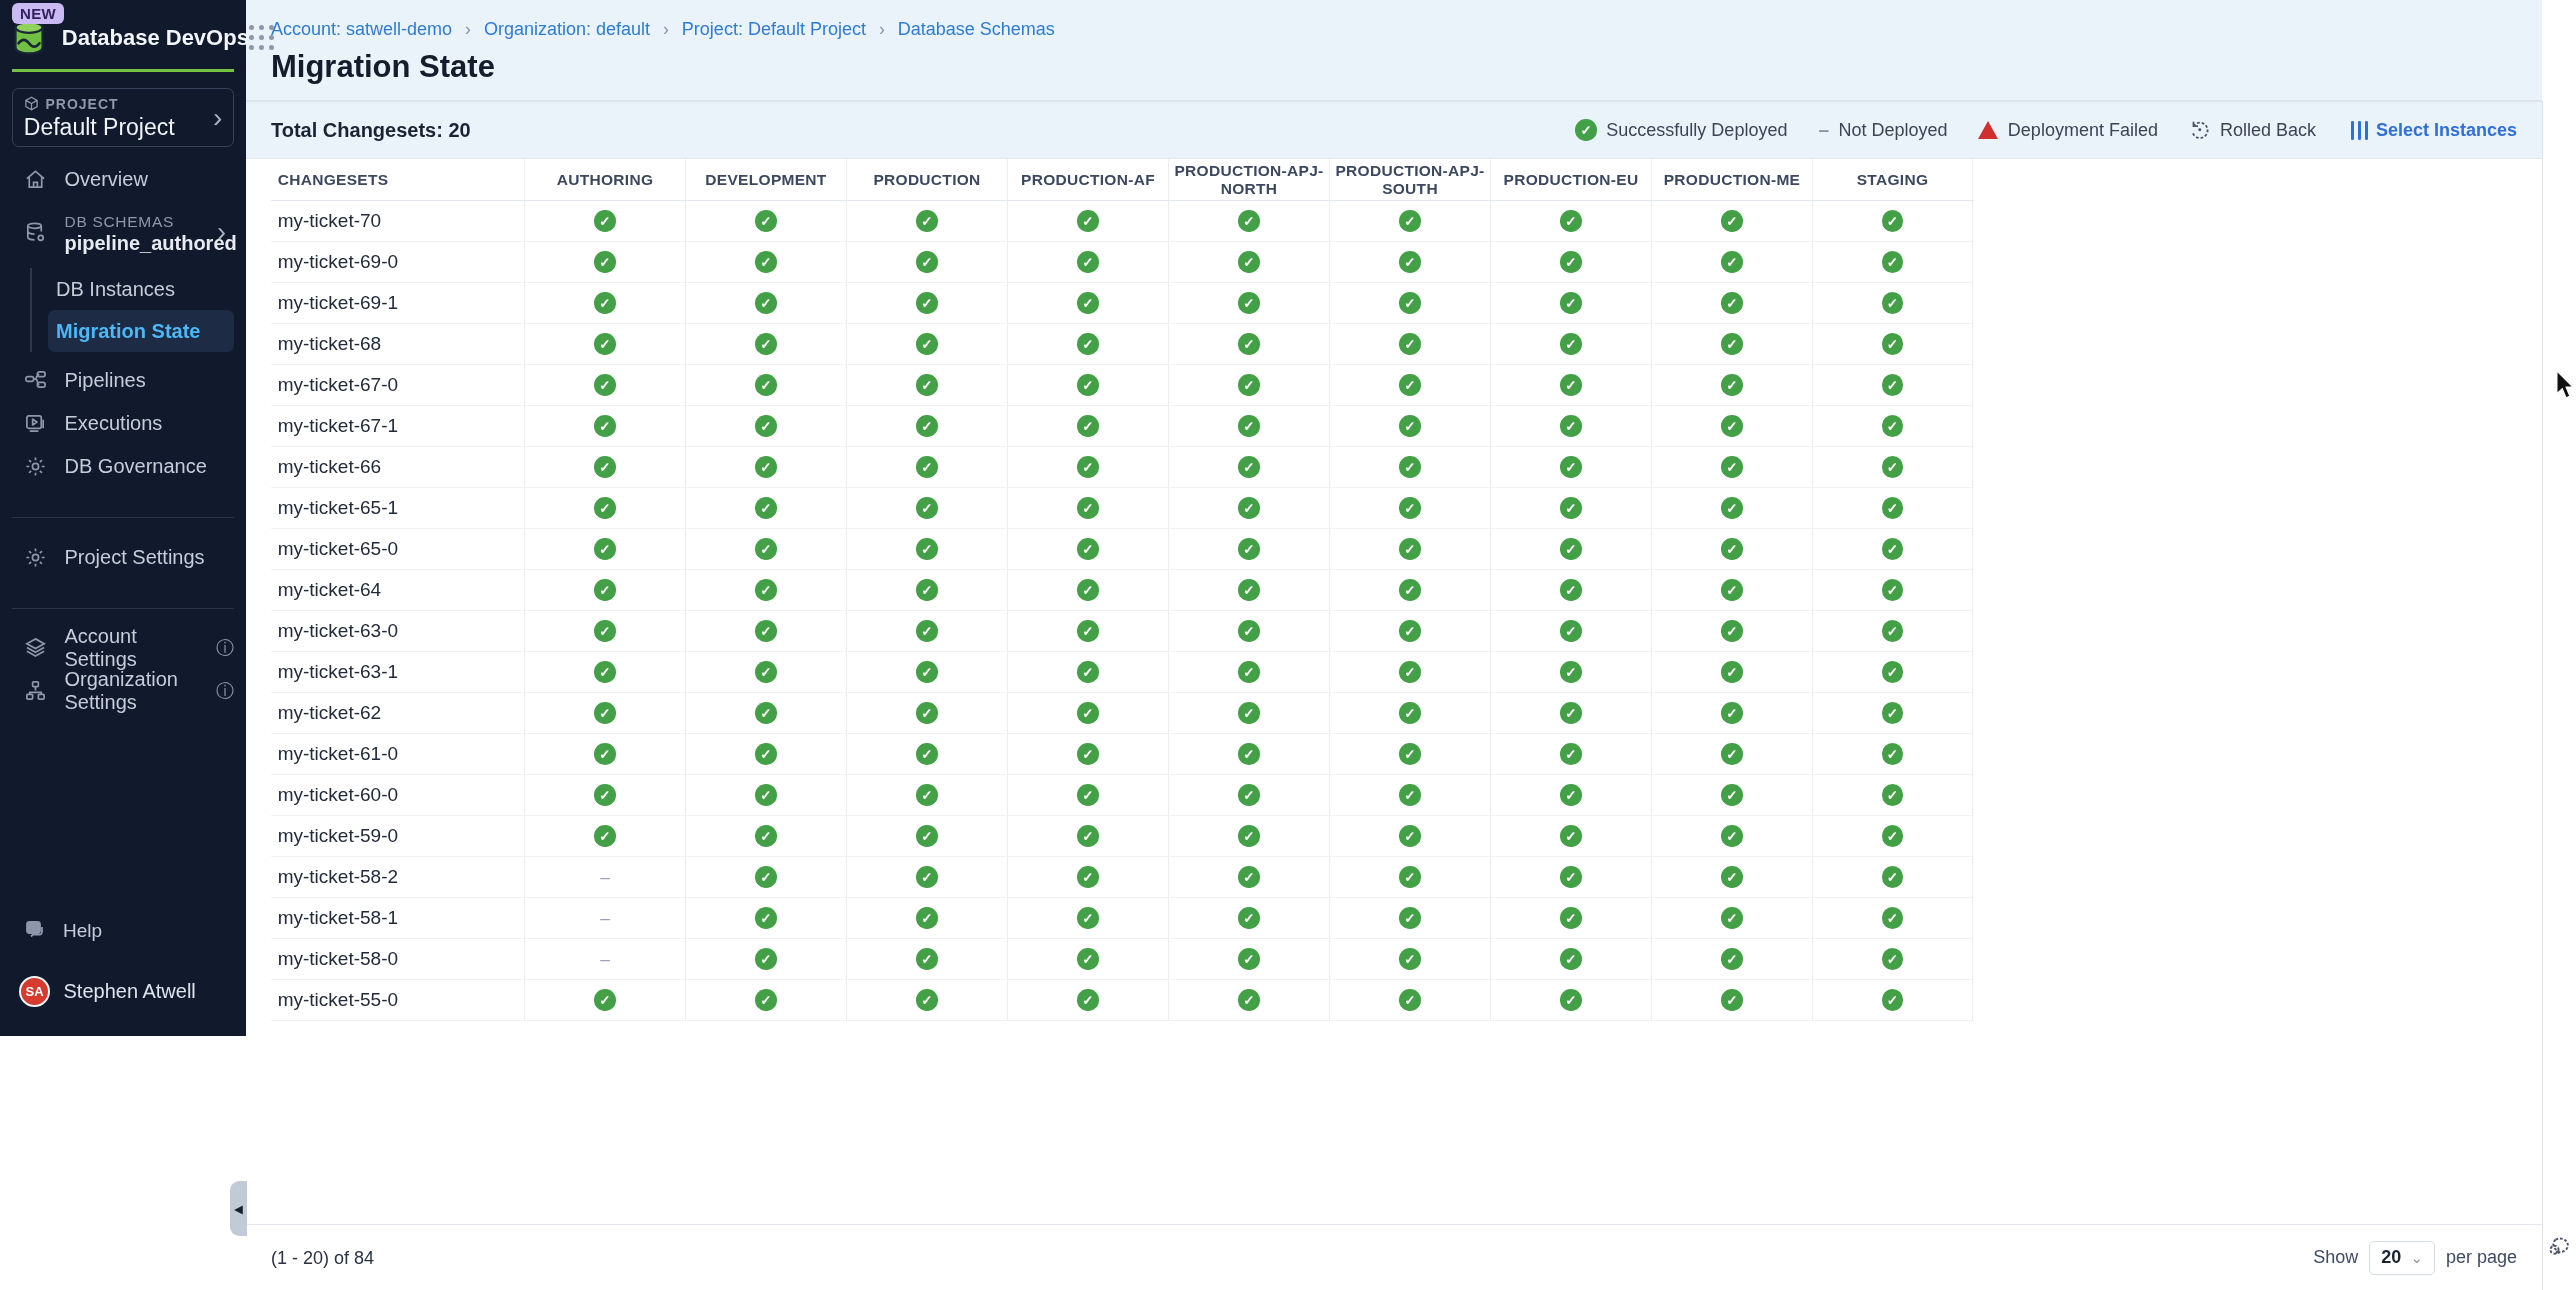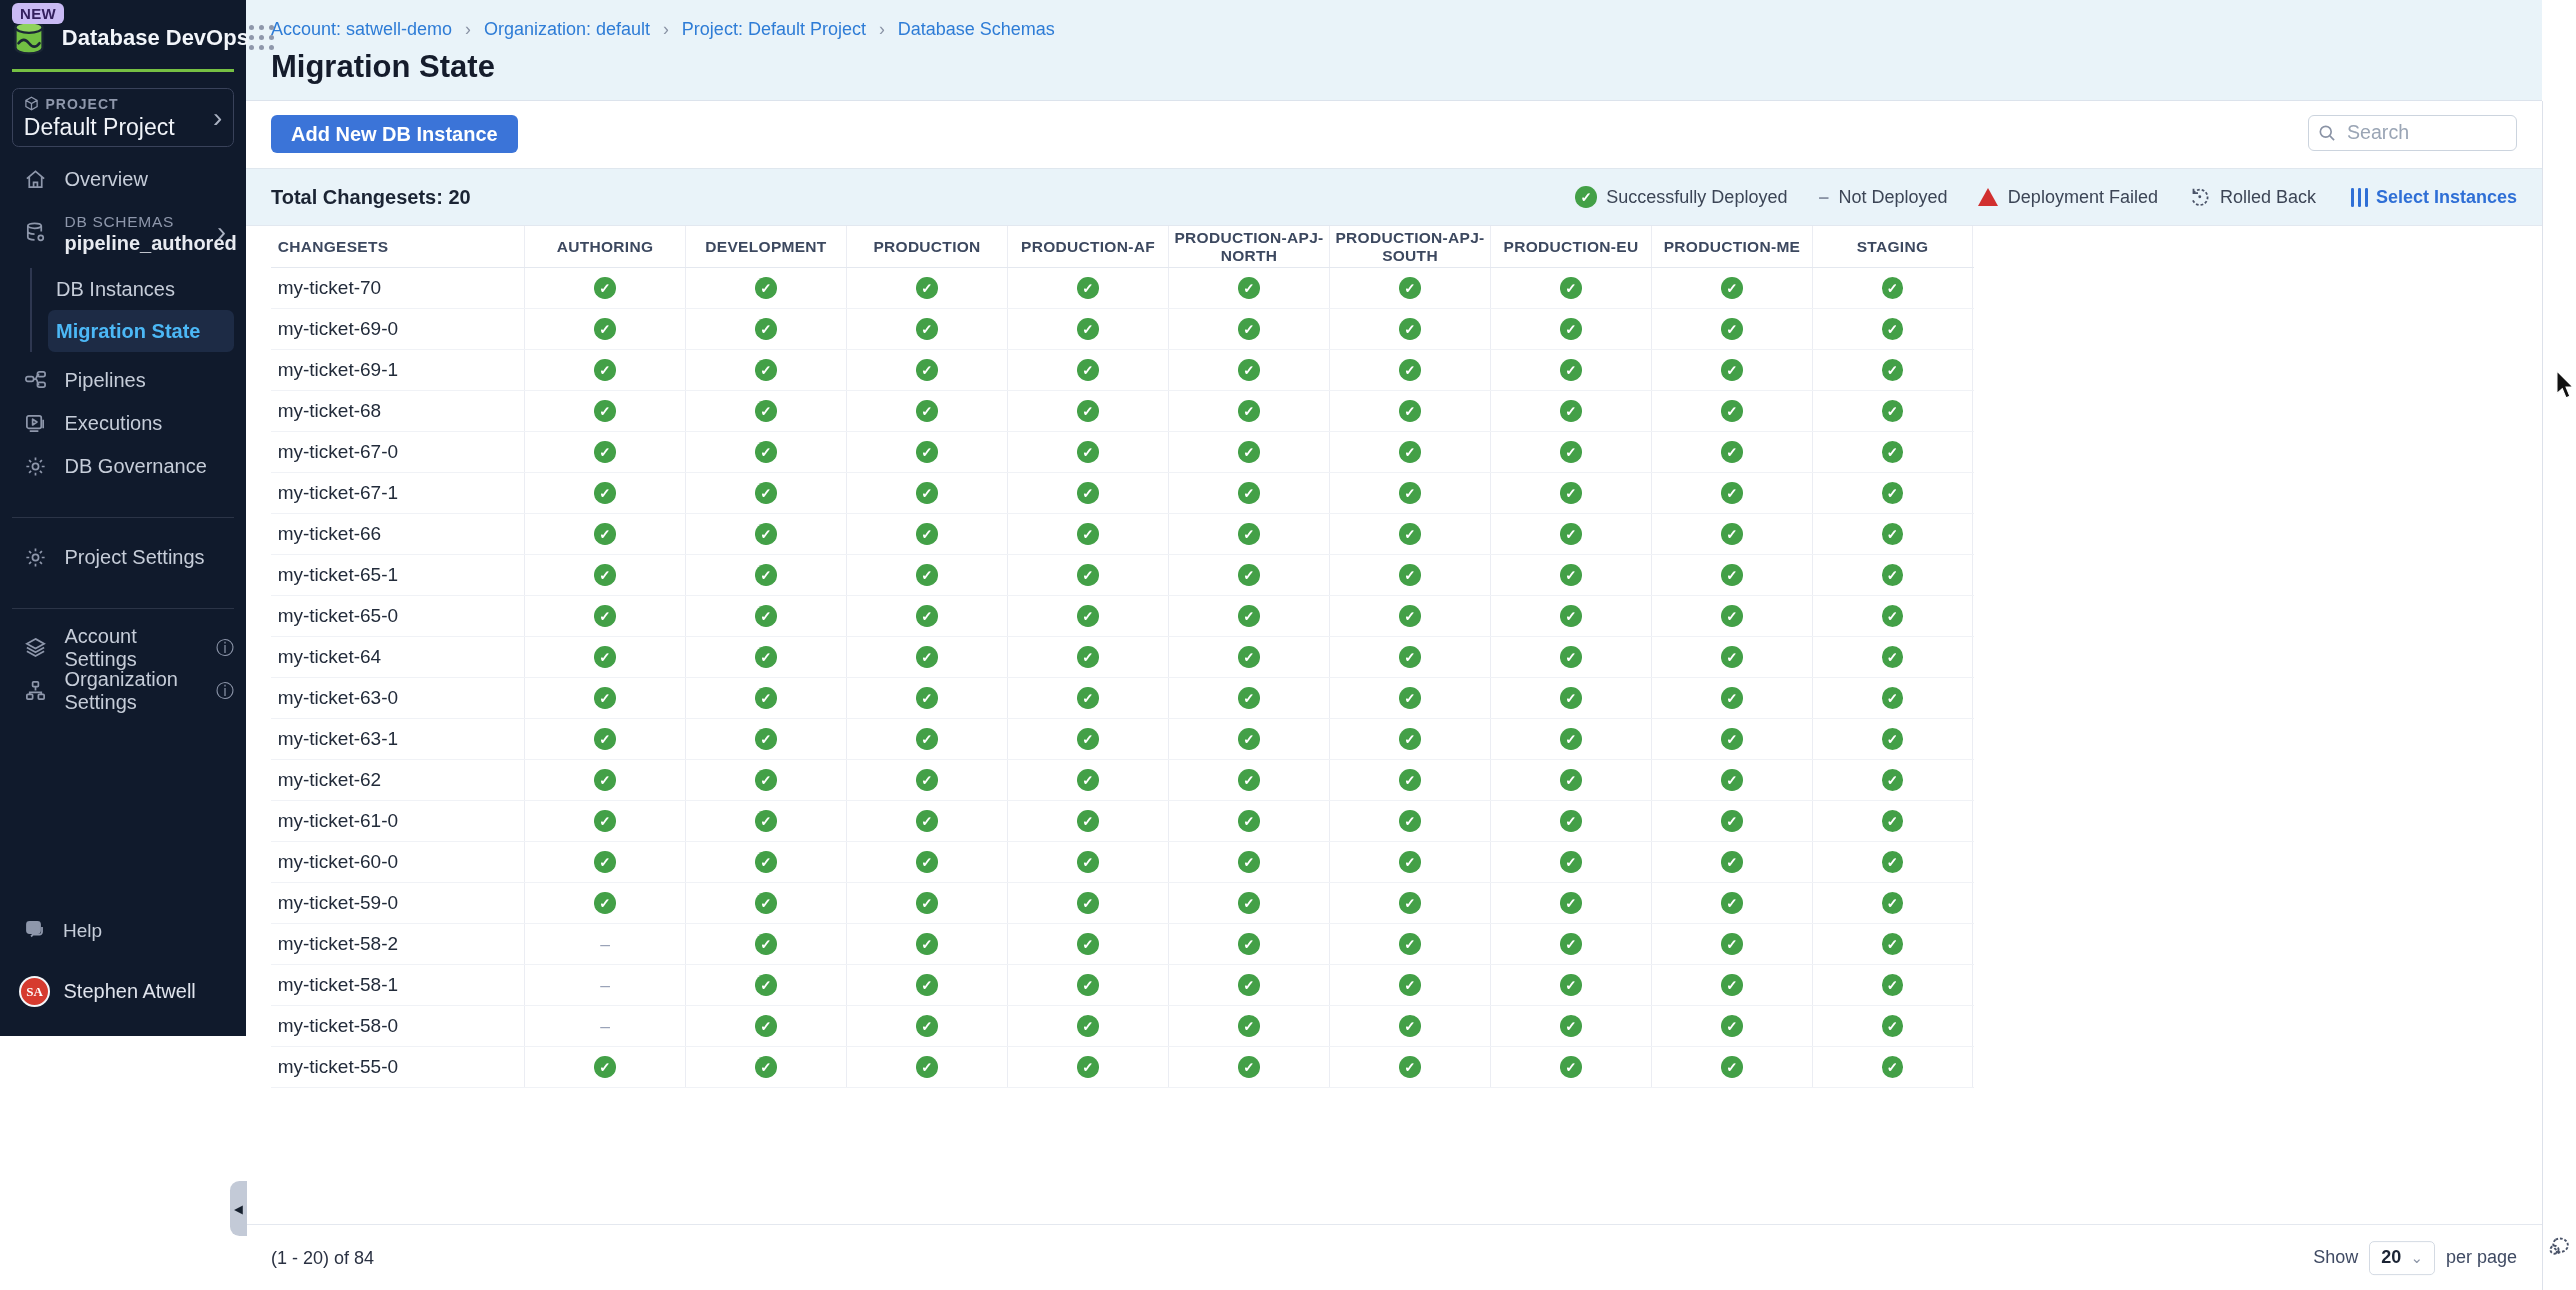--- a/index.html
+++ b/index.html
@@ -43,21 +43,21 @@
   .subnav { margin:5.4px 12px 6.7px 30px; border-left:2px solid #2e3750; padding-left:16px; }
   .subnav-item { height:42px; display:flex; align-items:center; padding-left:8px; border-radius:6.7px; cursor:pointer; color:#c6cdd9; }
   .subnav-item.active { background:#1d2b45; color:#4cb8f6; font-weight:bold; }
   .side-divider { height:1.3px; background:#2b3447; margin:29px 12px 0 12px; }
   .mt26 { margin-top:17.5px; } .mt25 { margin-top:17px; }
   .info-circle { margin-left:auto; color:#8e97ab; font-size:18px; }
 
   .sidebar-bottom { position:absolute; left:0; right:0; bottom:0; }
   .help-row { display:flex; align-items:center; gap:15px; padding-left:24px; height:43px; font-size:19px; cursor:pointer; }
   .user-row { display:flex; align-items:center; gap:13.5px; padding-left:19px; height:43px; margin:17.5px 0 23px 0; font-size:20px; color:#dfe3ec; cursor:pointer; }
-  .avatar { width:31px; height:31px; border-radius:50%; background:#d63b2f; border:2px solid #f4f6f9; color:#fff; font-size:13px; font-weight:bold; display:flex; align-items:center; justify-content:center;font-family:Liberation Serif, serif; }
+  .avatar { width:31px; height:31px; border-radius:50%; background:#d63b2f; border:2px solid #f4f6f9; color:#fff; font-size:13px; font-weight:bold; display:flex; align-items:center; justify-content:center; }
   .collapse-handle {
     position:absolute; right:-1.3px; top:1181px; width:17.5px; height:55px; background:#c3cad7;
     border-radius:9.4px 0 0 9.4px; display:flex; align-items:center; justify-content:center;
     color:#16202e; font-size:11.5px; cursor:pointer; z-index:6;
   }
 
   
   .main { position:absolute; left:246px; top:0; right:34px; bottom:0; background:#fff; }
   .gutter { position:absolute; right:0; top:101px; bottom:0; width:34px; background:#fff; border-left:1.3px solid #dde1ea; z-index:4; }
 
@@ -291,30 +291,20 @@
         <span class="crumb-sep">›</span>
         <a>Organization: default</a>
         <span class="crumb-sep">›</span>
         <a>Project: Default Project</a>
         <span class="crumb-sep">›</span>
         <a>Database Schemas</a>
       </div>
     <div class="page-title">Migration State</div>
   </div>
 
-  <div class="toolbar-row">
-    <button class="add-btn">Add New DB Instance</button>
-    <div class="search-wrap">
-      <svg class="search-icon" width="20" height="20" viewBox="0 0 24 24" fill="none" stroke="#8a93a5" stroke-width="2">
-          <circle cx="10.5" cy="10.5" r="6.5"></circle>
-          <path d="M15.5 15.5 L20.5 20.5"></path>
-        </svg>
-      <input type="text" placeholder="Search" style="">
-    </div>
-  </div>
 
   <div class="band">
     <span class="band-total">Total Changesets: 20</span>
     <div class="legend">
       <span class="legend-item">
         <span class="ok-badge">✓</span>
         <span>Successfully Deployed</span>
       </span>
       <span class="legend-item">
         <span class="dash-glyph">–</span>

